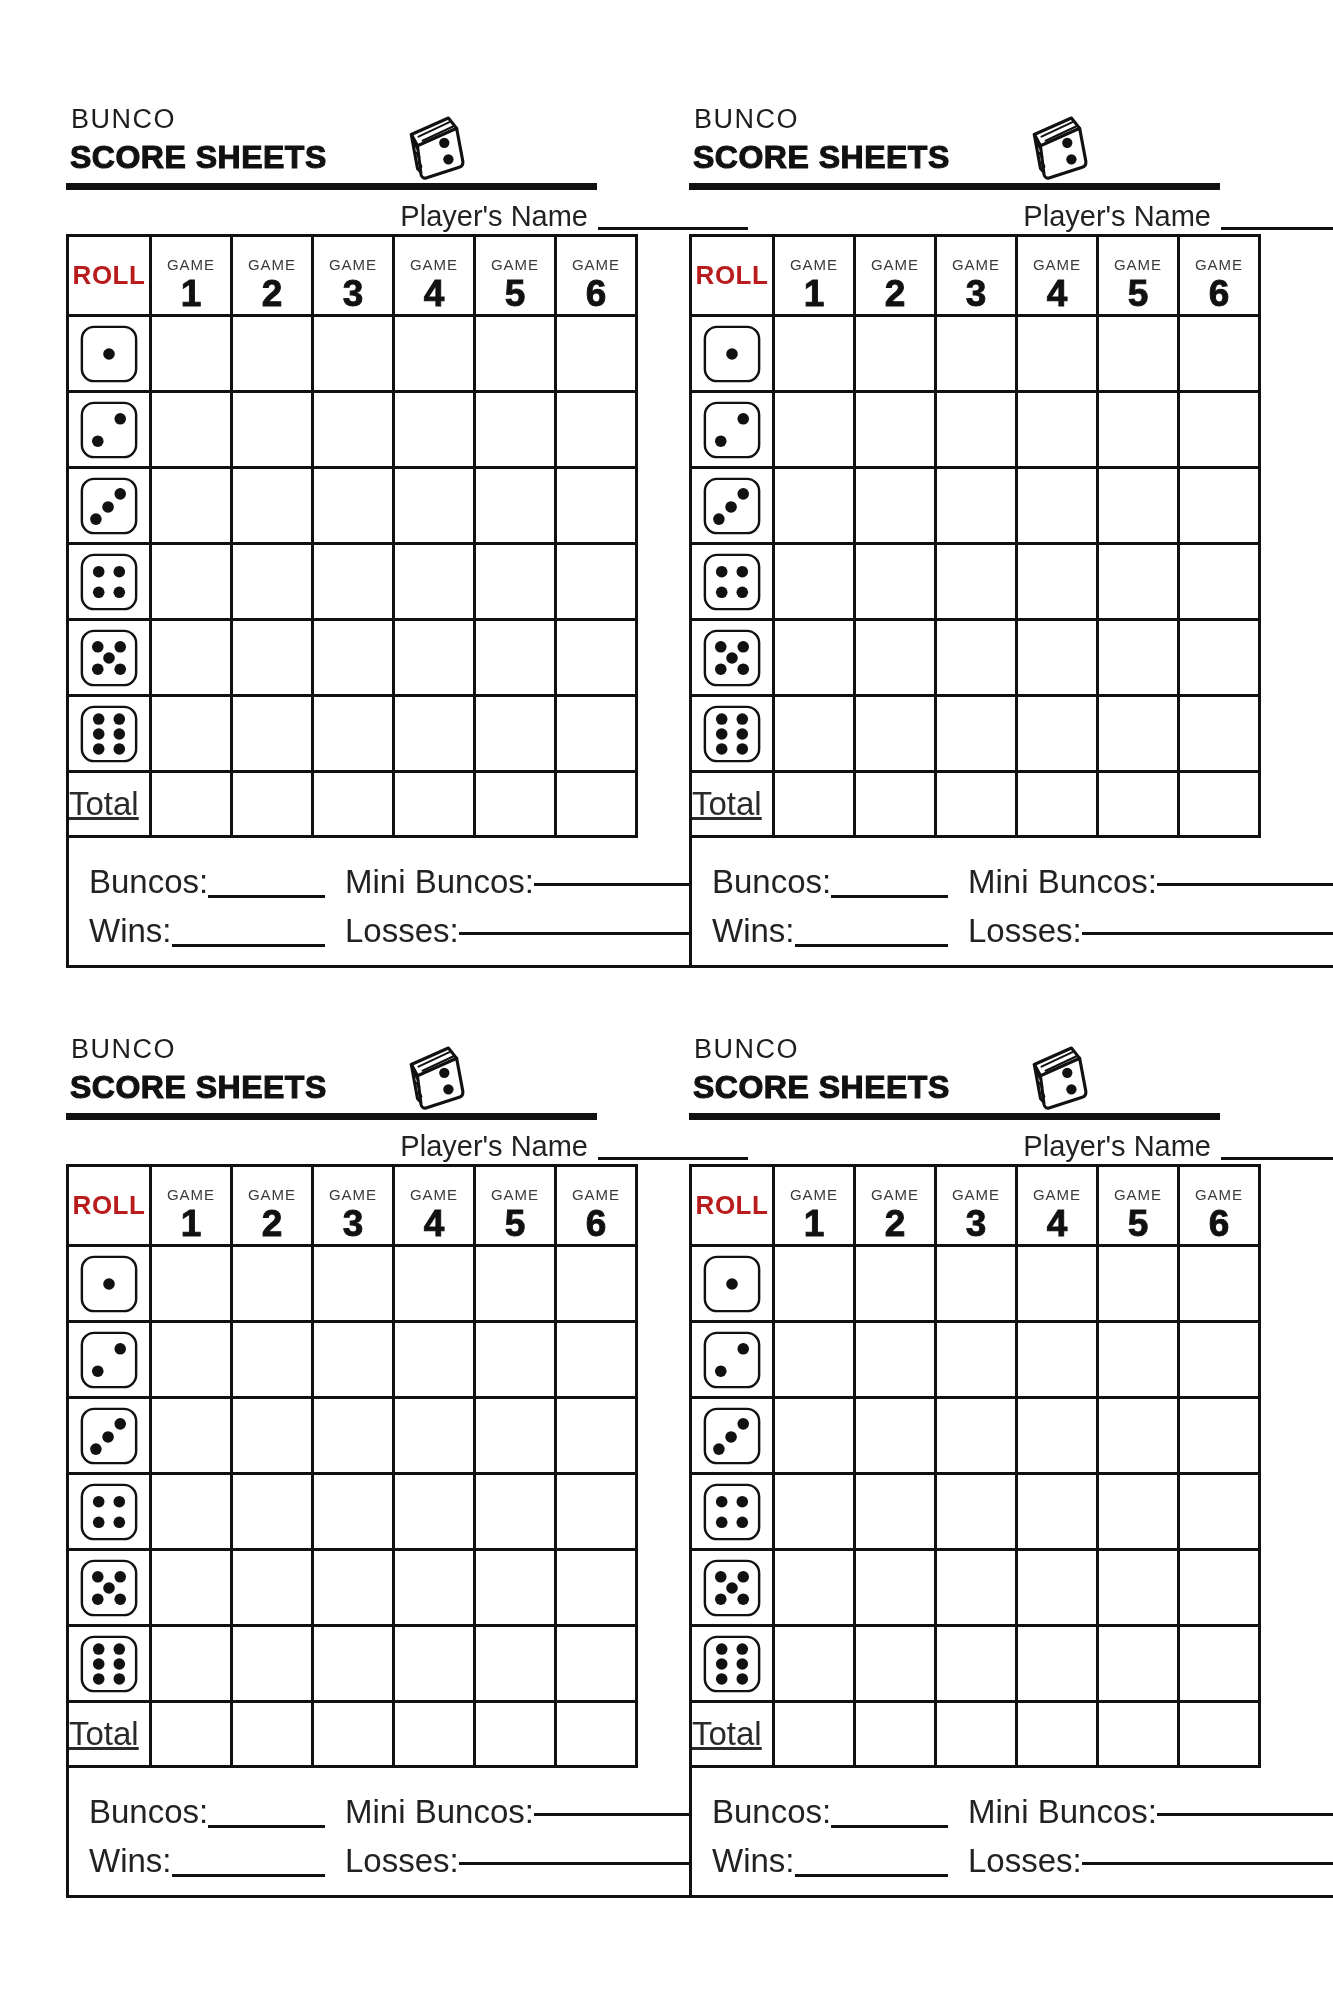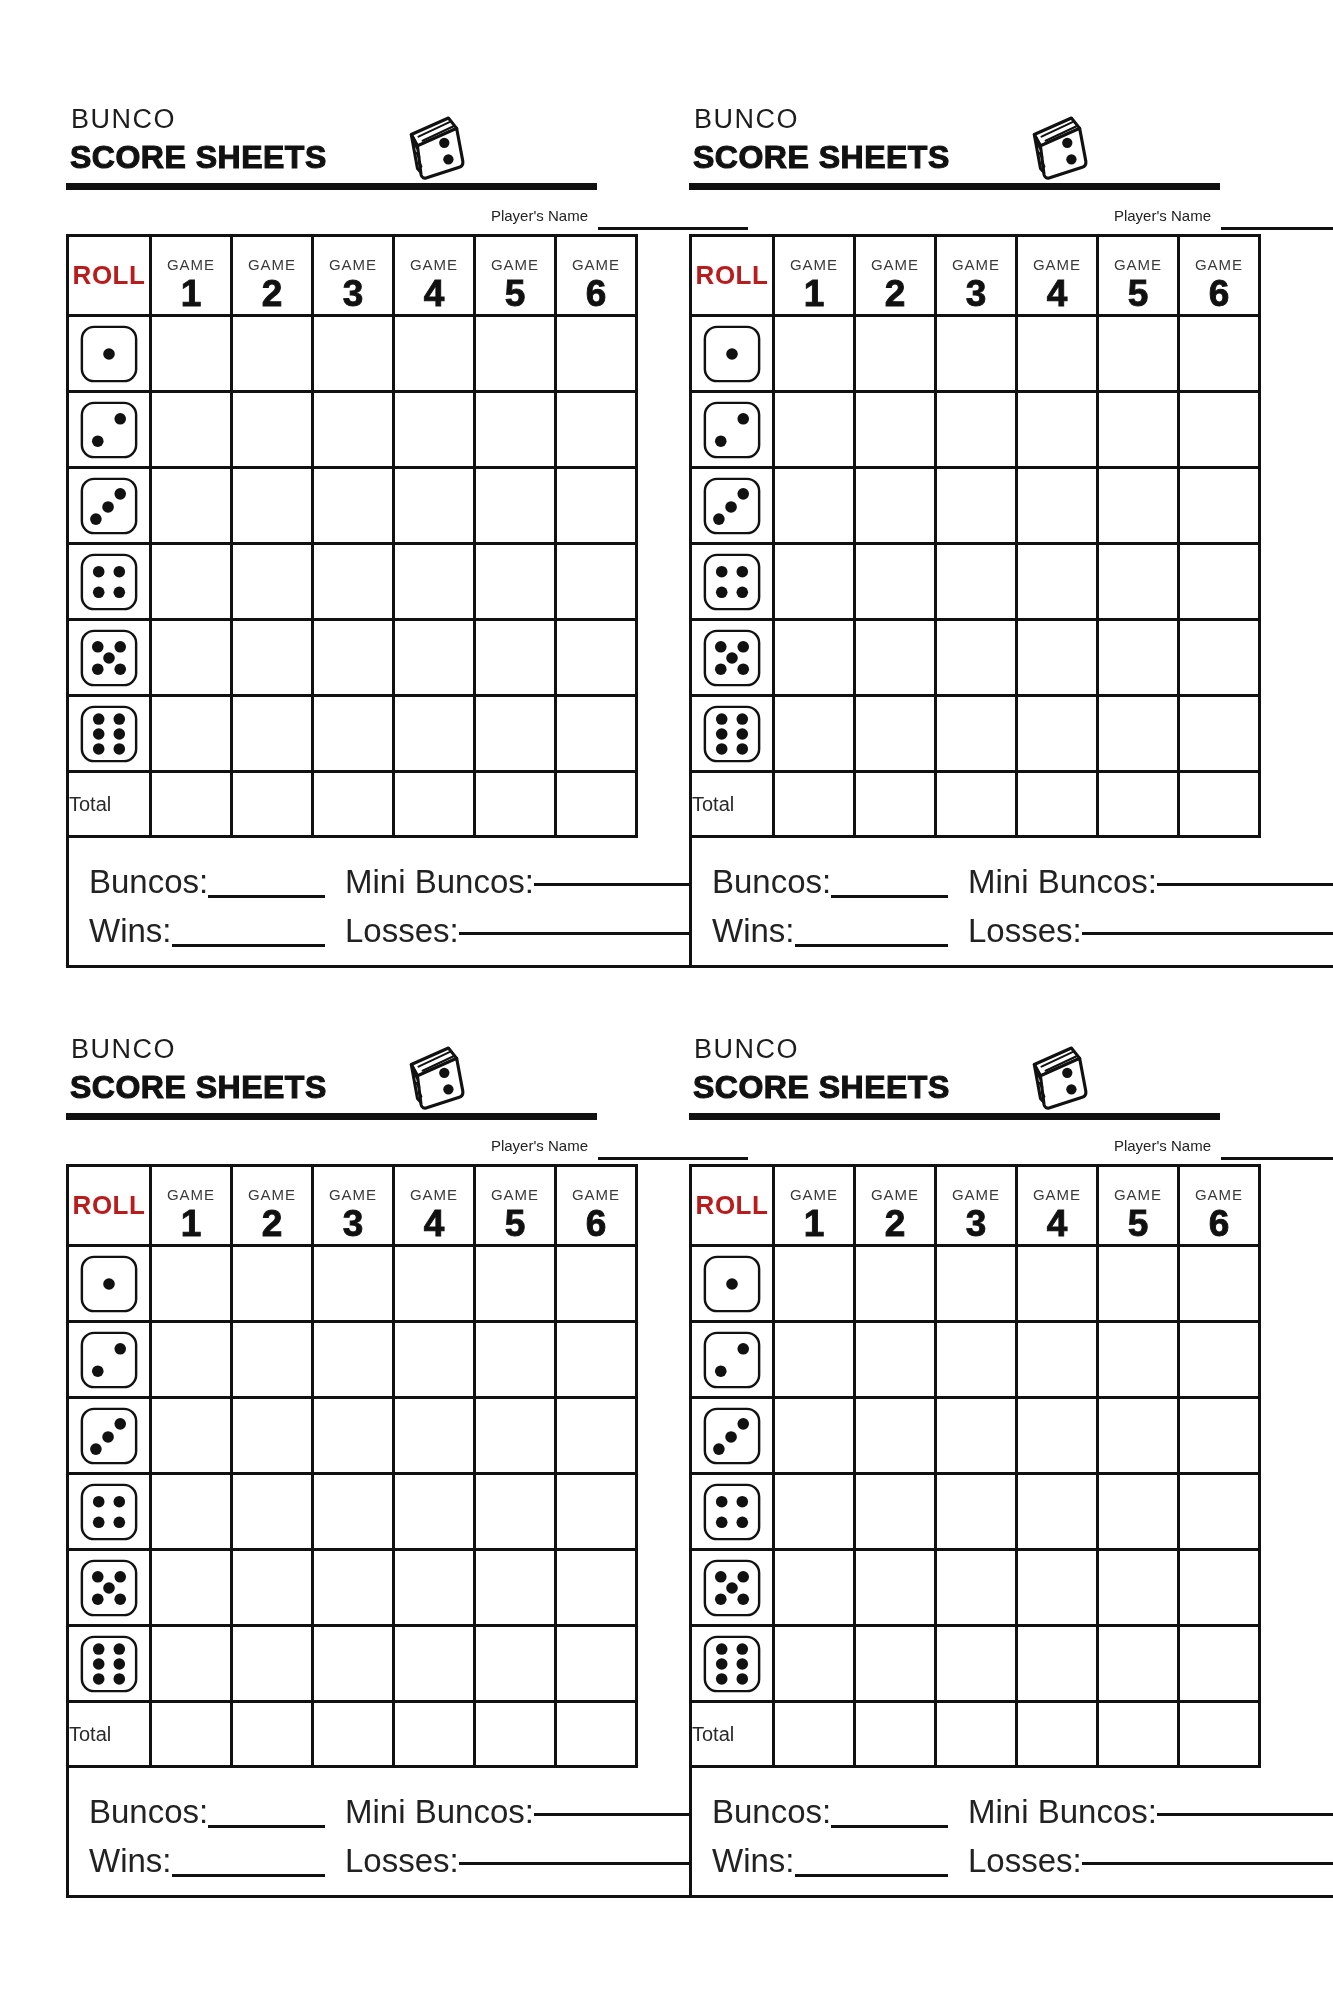--- a/index.html
+++ b/index.html
@@ -17,33 +17,33 @@
   .title-row { height:46px; }
   .title {
     margin:0; font-size:32px; line-height:46px; font-weight:700; letter-spacing:0.5px;
     padding-left:4px; -webkit-text-stroke:1.1px #111; white-space:nowrap; display:inline-block;
   }
   .dice-icon { position:absolute; left:336px; top:10px; width:66px; height:72px; }
   .dice-icon svg { width:100%; height:100%; }
   .title-underline { height:7px; background:#111; width:531px; margin-top:3px; }
 
   .player-row { display:flex; justify-content:flex-end; align-items:flex-end; margin-top:10px; height:30px; padding-right:2px; }
-  .player-label { font-size:15px; color:#222; line-height:28px; }
+  .player-label { font-size:29px; color:#222; line-height:28px; }
   .player-line { width:150px; border-bottom:3px solid #111; height:20px; margin-left:10px; }
 
   .score-table { border-collapse:collapse; table-layout:fixed; width:572px; margin-top:4px; }
   .score-table th, .score-table td { border:3px solid #111; padding:0; background:#fff; vertical-align:middle; }
   .score-table thead th { height:67px; text-align:center; }
   .roll-cell { font-size:26px; font-weight:700; color:#b91c1c; letter-spacing:0.5px; }
   .game-word { font-size:15px; color:#3a3a3a; letter-spacing:1px; line-height:19px; margin-top:18px; font-weight:400; }
   .game-num  { font-size:37px; font-weight:700; line-height:40px; -webkit-text-stroke:0.9px #111; }
   .score-table tbody th, .score-table tbody td { height:73px; }
   .die-cell { text-align:center; }
   .die { width:60px; height:58px; display:block; margin:7px auto 6px auto; }
-  .total-cell { height:62px; font-size:20px; font-weight:400; color:#2a2a2a; text-align:left; padding-left:10px; }
+  .total-cell { height:62px; font-size:33px; font-weight:400; color:#2a2a2a; text-align:left; padding-left:10px;text-decoration:underline; }
 
   .tally-box { border:3px solid #111; border-top:none; padding:20px 14px 18px 20px; background:#fff; }
   .f-row { display:flex; align-items:flex-end; height:40px; }
   .f-row + .f-row { margin-top:9px; }
   .f-col1 { width:236px; display:flex; align-items:flex-end; }
   .f-col2 { flex:1; display:flex; align-items:center; margin-left:20px; }
   .f-label { font-size:33px; color:#222; line-height:33px; white-space:nowrap; }
   .f-line { flex:1; border-bottom:3px solid #111; height:6px; }
 </style>
 </head>

